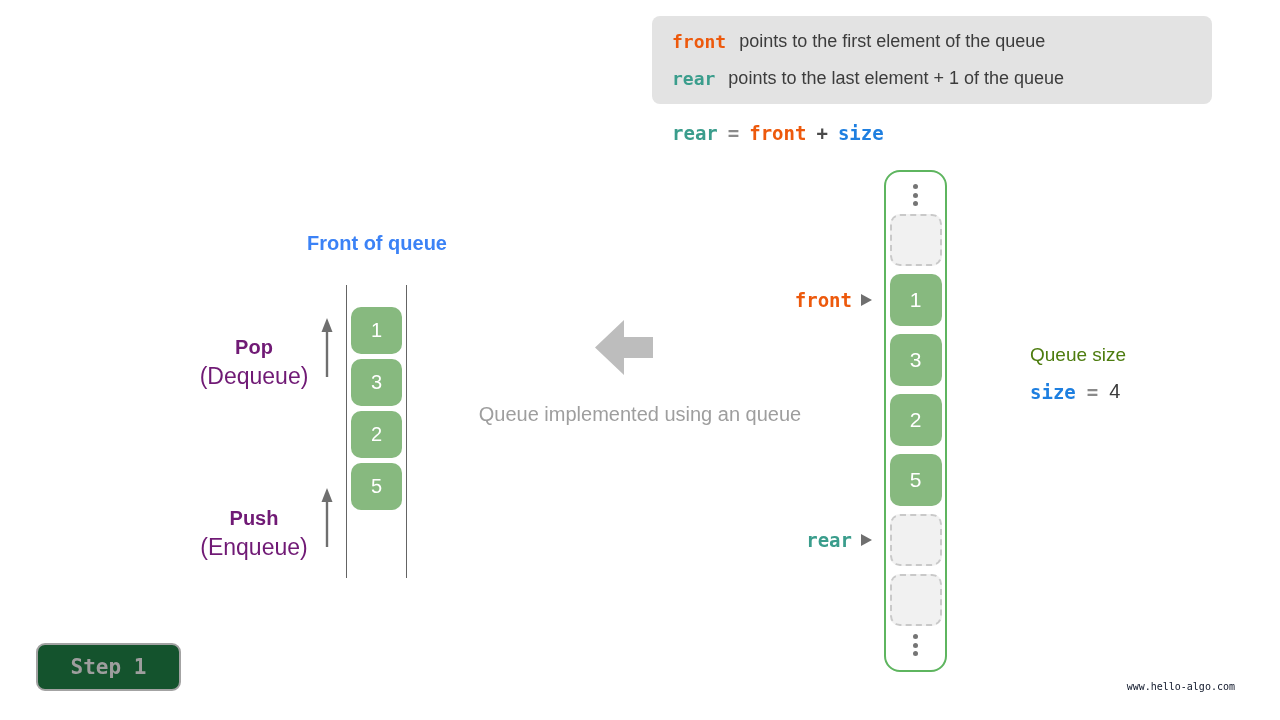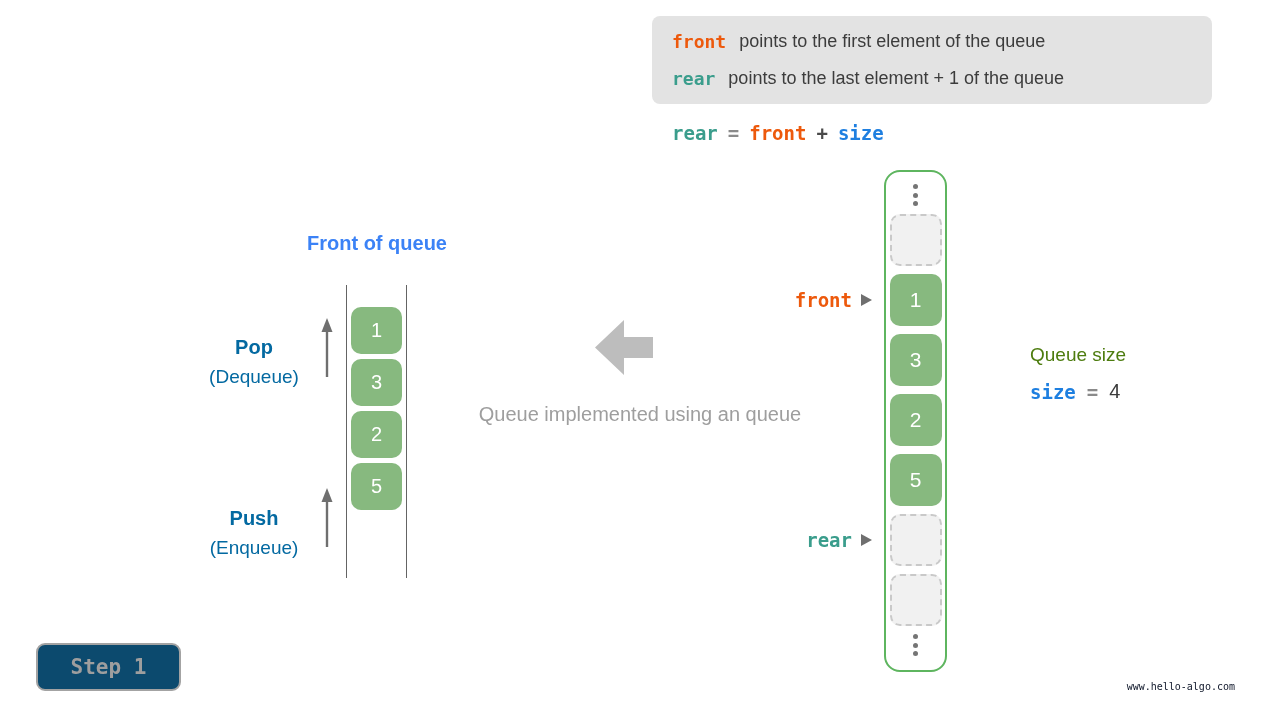--- a/index.html
+++ b/index.html
@@ -33,23 +33,23 @@
   .lbl-title { position:absolute; width:170px; text-align:center; font-weight:bold; font-size:20px; color:#3b82f6; }
   .front-title { left:292px; top:232px; }
   .rear-title  { left:292px; top:612px; }
   .qline { position:absolute; top:285px; width:1px; height:293px; background:#646464; }
   .qline-l { left:346px; } .qline-r { left:406px; }
   .left-cells { position:absolute; left:351px; top:307px; display:flex; flex-direction:column; gap:5px; }
   .left-cells .lcell {
     width:51px; height:47px; border-radius:10px; background:#87b97f; color:#ffffff;
     display:flex; align-items:center; justify-content:center; font-size:20px;
   }
-  .op-label { position:absolute; width:150px; text-align:center; color:#0369a1; }
+  .op-label { position:absolute; width:150px; text-align:center; color:#701a75; }
   .op-label .main { font-weight:bold; font-size:20px; line-height:27px; }
-  .op-label .sub  { font-size:19px; line-height:31px; }
+  .op-label .sub  { font-size:23px; line-height:31px; }
   .pop-label  { left:179px; top:334px; }
   .push-label { left:179px; top:505px; }
   .up-arrow { position:absolute; left:319px; width:16px; height:61px; }
   .pop-arrow  { top:317px; }
   .push-arrow { top:487px; }
 
   
   .big-arrow { position:absolute; left:595px; top:320px; }
   .caption { position:absolute; left:440px; top:403px; width:400px; text-align:center; font-size:20px; color:#9e9e9e; }
 
@@ -77,21 +77,21 @@
   
   .queue-size { position:absolute; left:1030px; top:344px; }
   .queue-size .title { font-size:19px; color:#4d7c0f; }
   .queue-size .line2 { margin-top:14px; display:flex; align-items:center; gap:11px;
                        font-family:"DejaVu Sans Mono", monospace; font-weight:bold; font-size:19px; }
   .queue-size .val { font-family:"Liberation Sans", sans-serif; font-weight:normal; color:#3c3c3c; font-size:20px; }
 
   
   .step-badge {
     position:absolute; left:36px; top:643px; width:145px; height:48px;
-    border:2px solid #a3a3a3; border-radius:9px; background:#0c4a6e;
+    border:2px solid #a3a3a3; border-radius:9px; background:#14532d;
     display:flex; align-items:center; justify-content:center;
     font-family:"DejaVu Sans Mono", monospace; font-weight:bold; font-size:21px; color:#9e9e9e;
   }
 
   .watermark { position:absolute; right:45px; top:681px;
     font-family:"DejaVu Sans Mono", monospace; font-size:10px; color:#0f172a; }
 </style>
 </head>
 <body>
 

